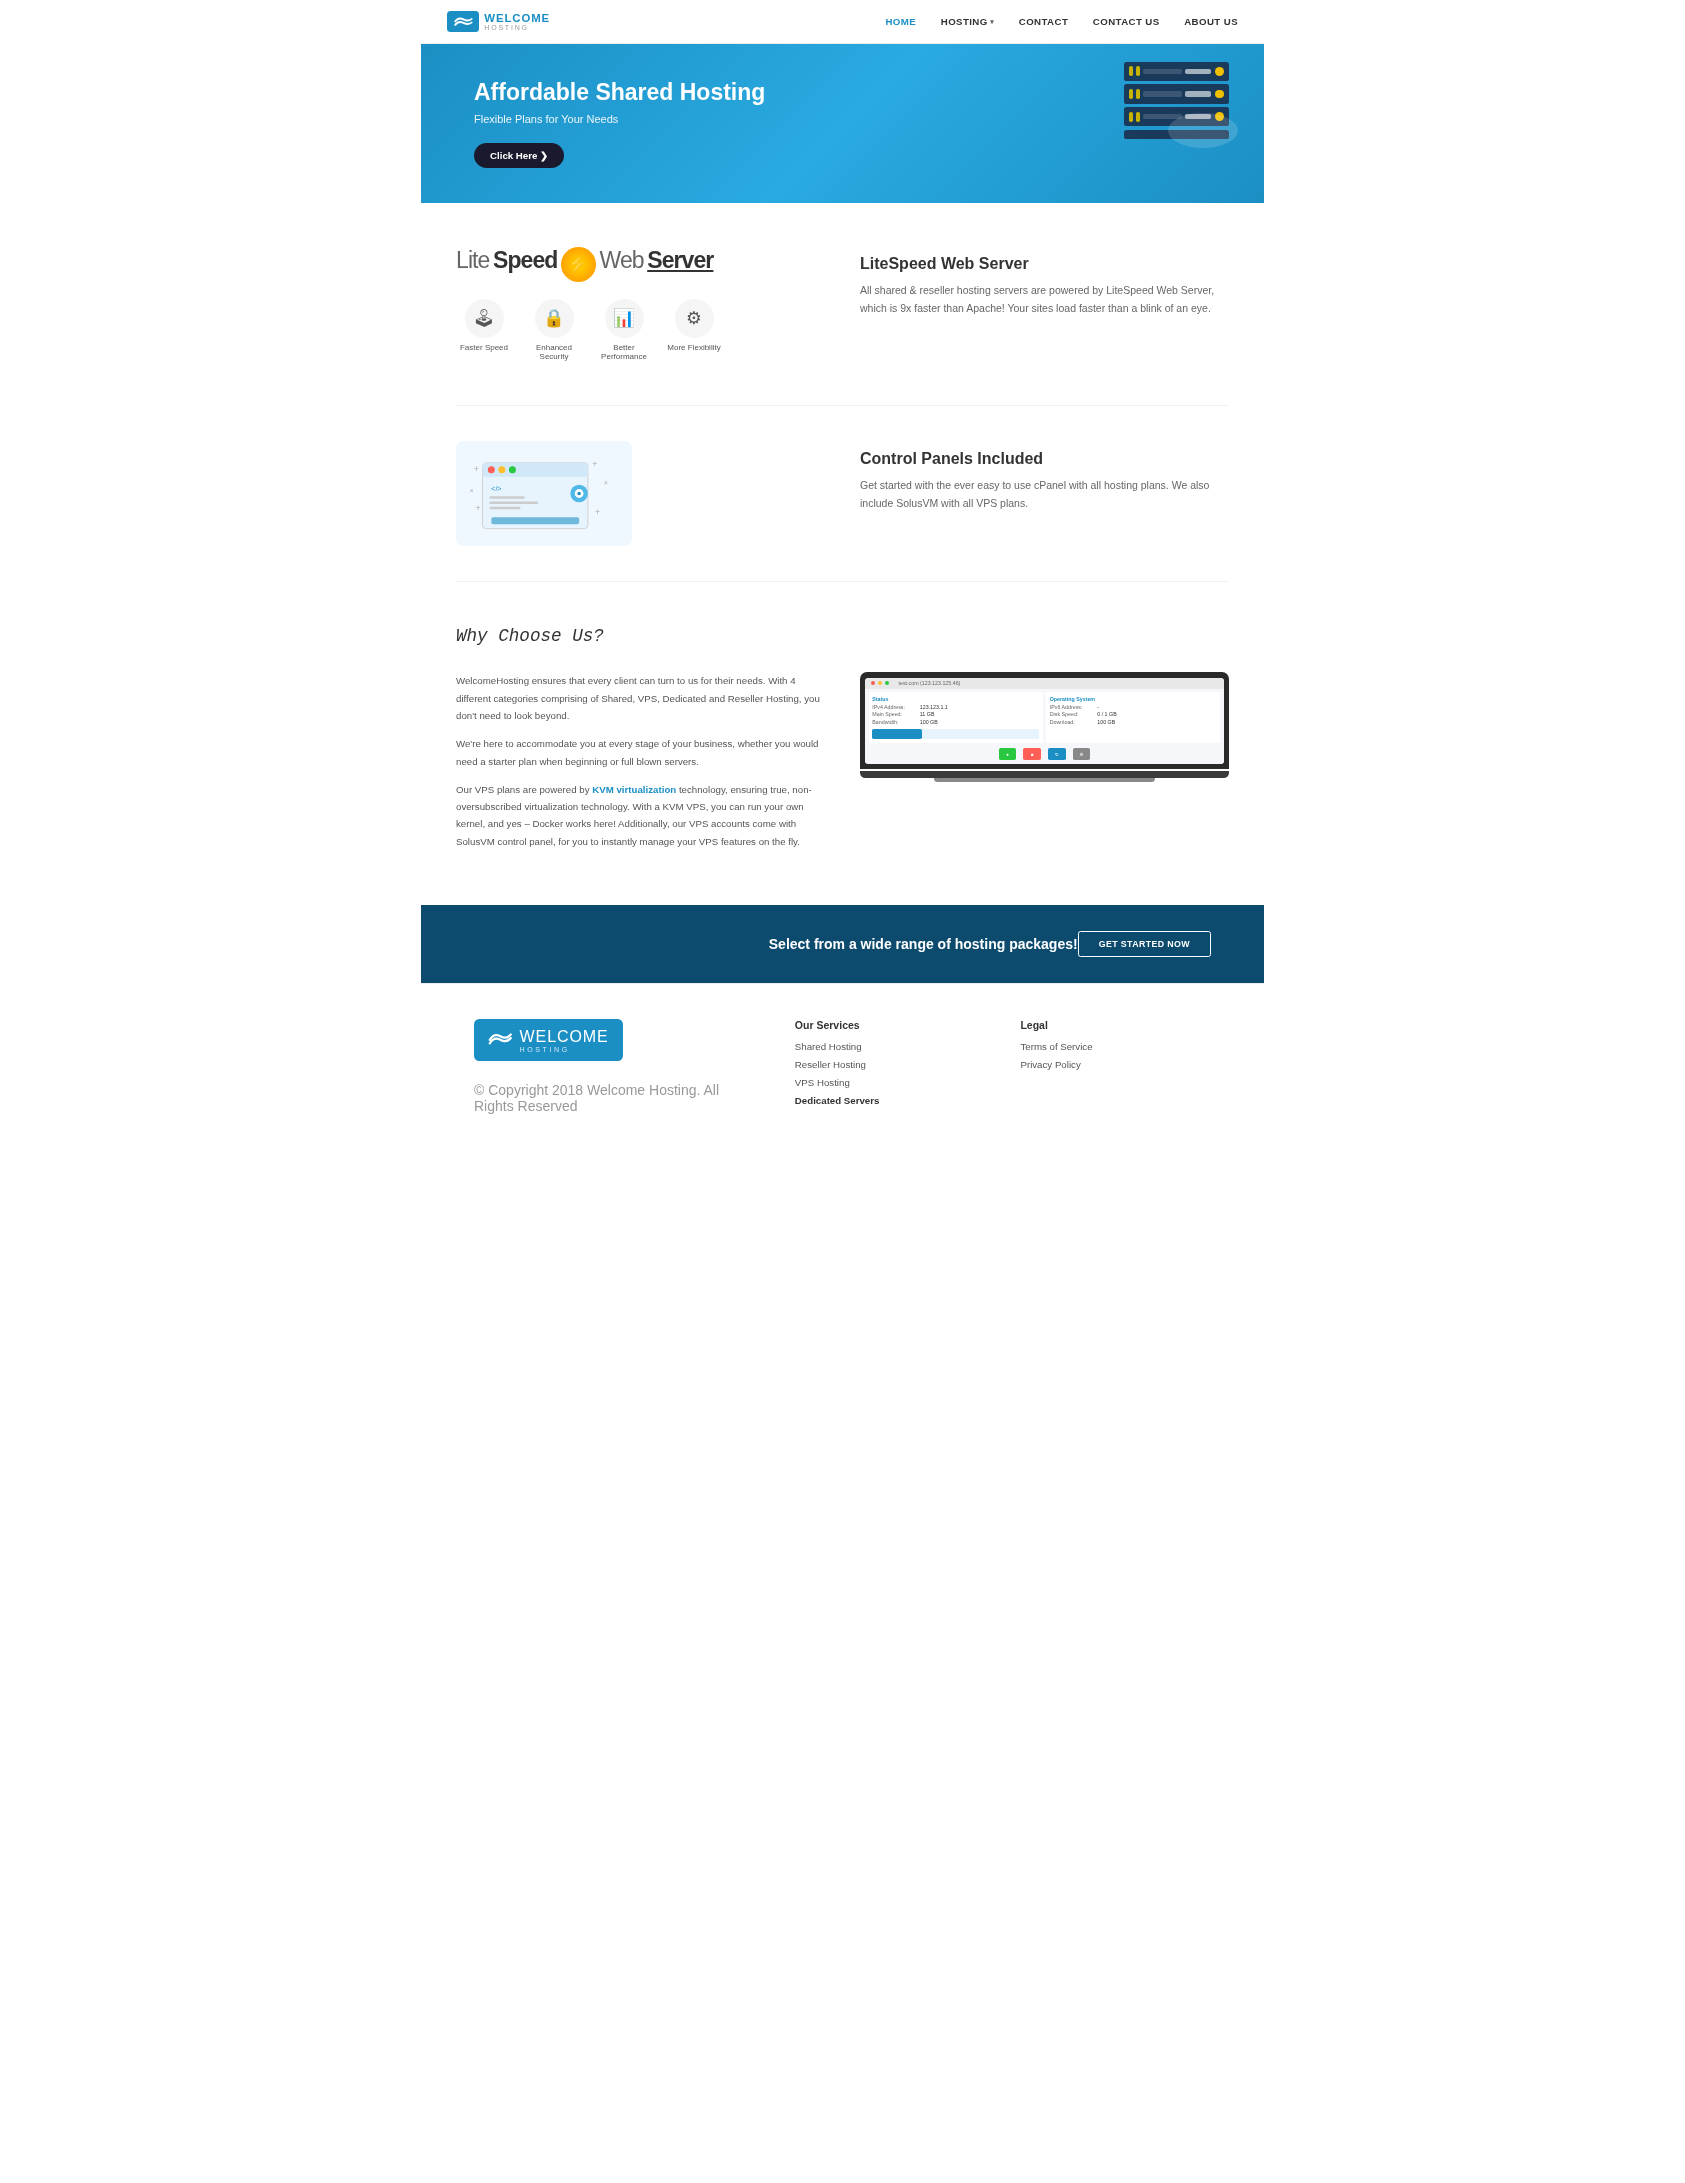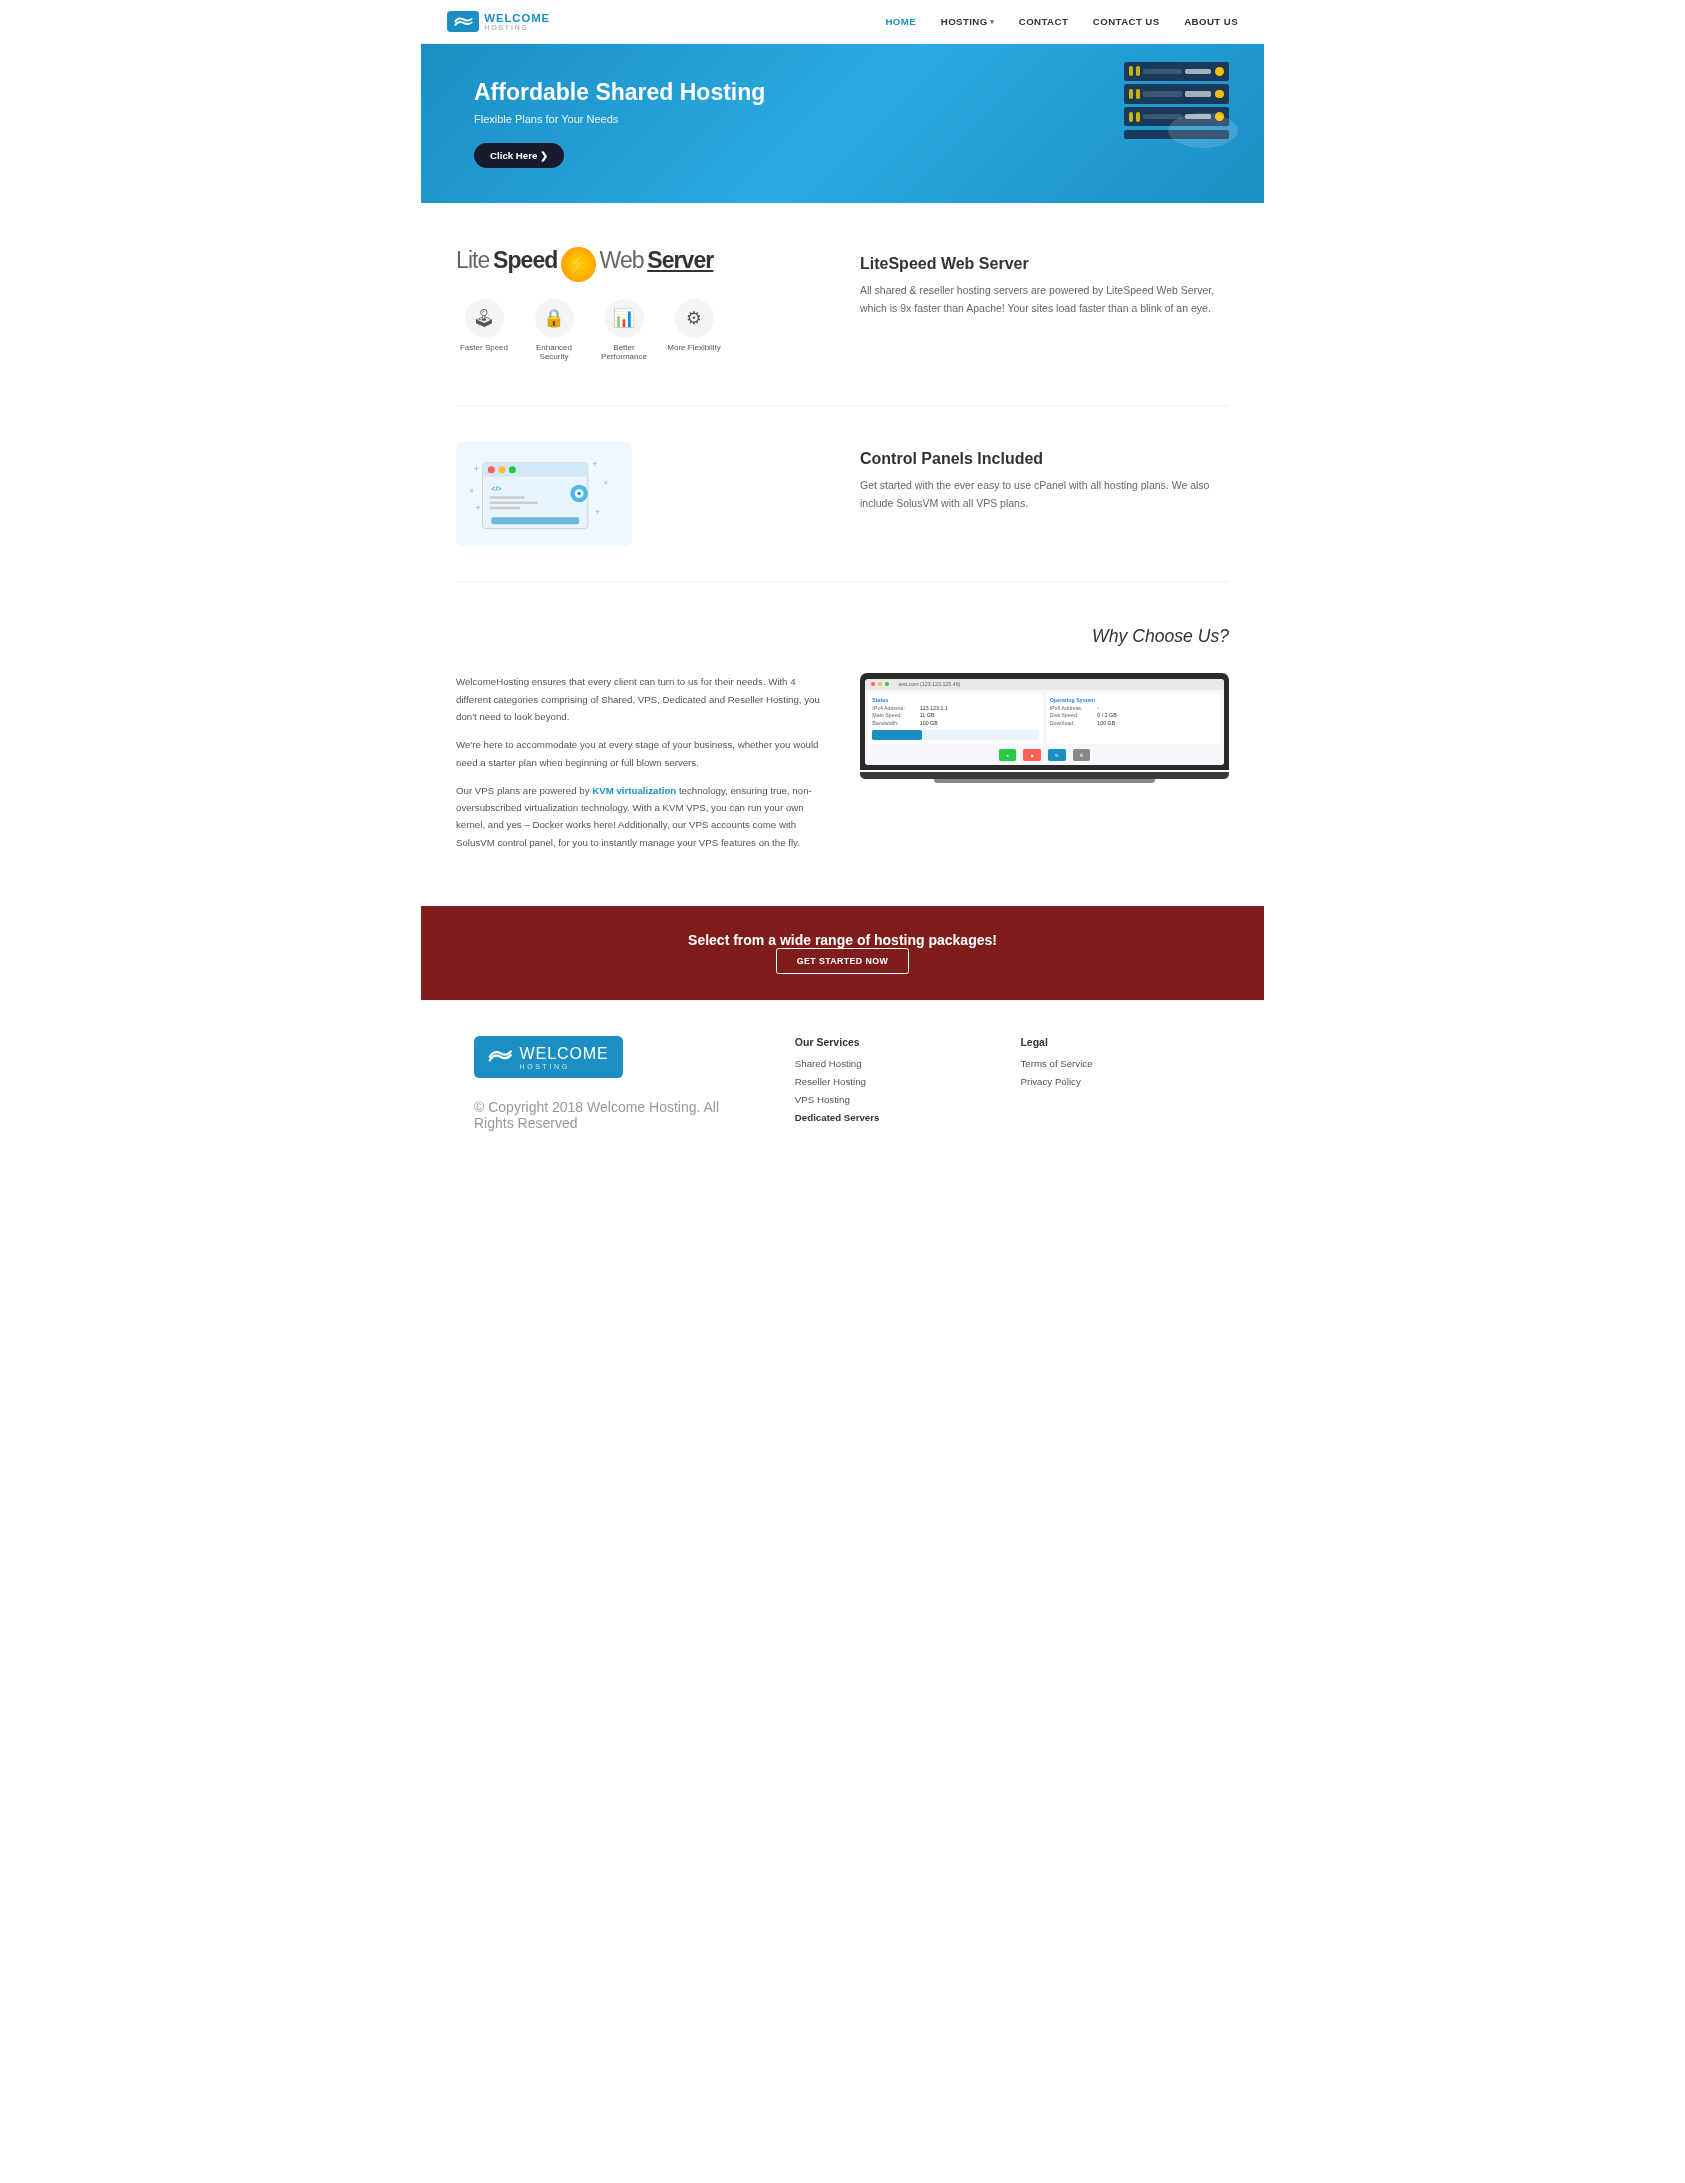--- a/index.html
+++ b/index.html
@@ -134,26 +134,27 @@
       display: flex; align-items: center; justify-content: center;
     }
     .cp-right { flex: 1; padding-top: 8.8px; }
 
     
     .why-section {
       padding: 44px 35px;
       background: #fff;
     }
     .why-title {
-      text-align: right;
+      text-align: left;
       font-size: 17.6px;
       font-weight: 300;
       color: #333;
       margin-bottom: 26px;
       font-style: italic;
+      font-family: Liberation Mono, monospace;
     }
     .why-content {
       display: flex;
       gap: 35px;
       align-items: flex-start;
     }
     .why-text { flex: 1; }
     .why-text p { font-size: 9.7px; color: #555; line-height: 1.8; margin-bottom: 10.5px; }
     .why-text a { color: #1b8fc4; font-weight: 700; text-decoration: none; }
     .why-image { flex: 1; }
@@ -195,26 +196,25 @@
     .laptop-stand {
       background: #888;
       height: 4.4px;
       width: 60%;
       margin: 0 auto;
       border-radius: 0 0 3.5px 3.5px;
     }
 
     
     .cta-banner {
-      background: #7f1d1d;
+      background: #0c4a6e;
       padding: 26px 53px;
       display: flex;
       align-items: center;
       justify-content: flex-end;
-      flex-direction: column;
     }
     .cta-text {
       font-size: 14px;
       font-weight: 700;
       color: #fff;
     }
     .cta-btn {
       background: transparent;
       color: #fff;
       border: 1.8px solid #fff;

